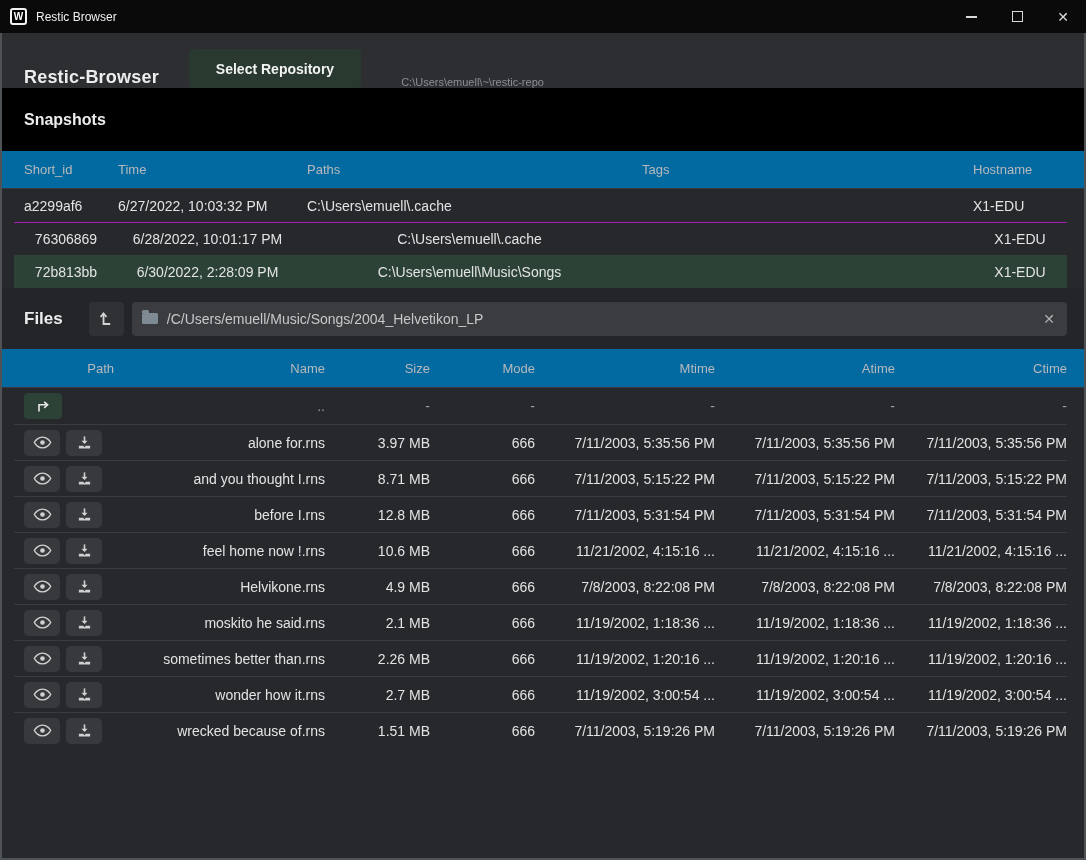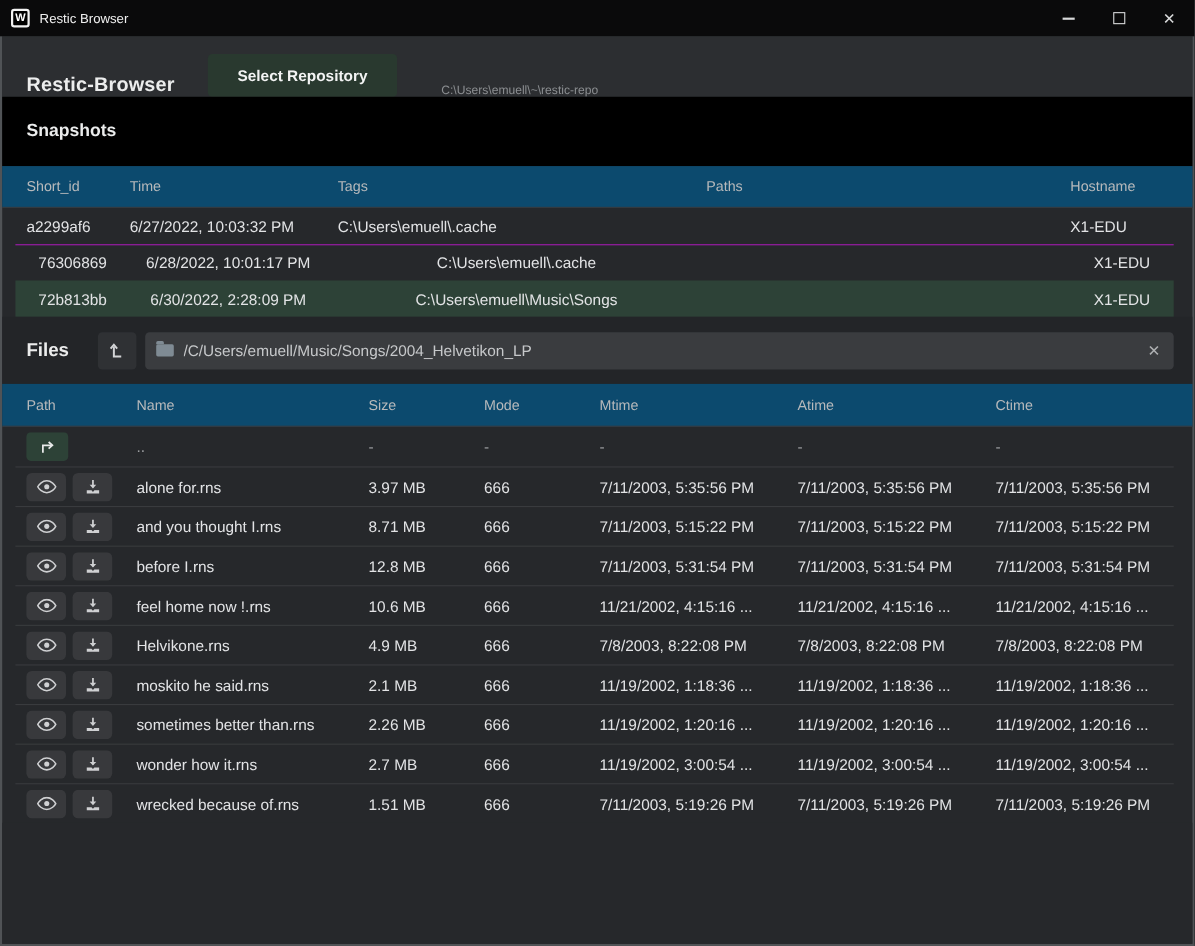--- a/index.html
+++ b/index.html
@@ -44,26 +44,26 @@
     background:var(--accent-green,#29392f); color:#f2f3f3; font-family:inherit;
     font-size:14px; font-weight:bold; cursor:pointer;
   }
   .repo-path { margin-left:40px; font-size:11px; color:#8b8e91; }
   
   .section-strip { background:#000000; flex:0 0 auto; }
   .snap-strip { height:63px; display:flex; align-items:center; padding:0 22px; }
   .section-title { font-size:16px; font-weight:bold; color:#ebecec; }
   
   .band {
-    background:#0c4a6e; height:38px; padding:0 17px 0 12px; flex:0 0 auto;
+    background:#0369a1; height:38px; padding:0 17px 0 12px; flex:0 0 auto;
     border-bottom:1px solid #38393c;
   }
   .band .col { font-size:13px; color:#b7b9bb; padding-left:10px; }
   .snap-grid { display:grid; grid-template-columns:94px 189px 335px 331px 1fr; align-items:center; height:100%; }
-  .file-grid { display:grid; grid-template-columns:100px 211px 105px 105px 180px 180px 1fr; align-items:center; height:100%; }
+  .file-grid { display:grid; grid-template-columns:100px 211px 105px 105px 180px 180px 1fr; align-items:center; height:100%;text-align:right; }
   
   .rows { margin:0 17px 0 12px; flex:0 0 auto; }
   .snap-row { height:33px; cursor:pointer; }
   .snap-row + .snap-row { border-top:1px solid #a21caf;text-align:center; }
   .snap-row.selected { background:var(--selected-row,#2d4237); border-top-color:transparent; }
   .file-row { height:36px; }
   .file-row + .file-row { border-top:1px solid #393b3e; }
   .cell {
     font-size:14px; color:#e2e3e5; padding-left:10px;
     white-space:nowrap; overflow:hidden; text-overflow:clip;
@@ -129,22 +129,22 @@
   </div>
 
   <div class="section-strip snap-strip">
     <div class="section-title">Snapshots</div>
   </div>
 
   <div class="band">
     <div class="snap-grid">
       <div class="col">Short_id</div>
       <div class="col">Time</div>
+      <div class="col">Paths</div>
       <div class="col">Tags</div>
-      <div class="col">Paths</div>
       <div class="col">Hostname</div>
     </div>
   </div>
 
   <div class="rows">
 
       <div class="snap-row snap-grid">
         <div class="cell">a2299af6</div>
         <div class="cell">6/27/2022, 10:03:32 PM</div>
         <div class="cell">C:\Users\emuell\.cache</div>

